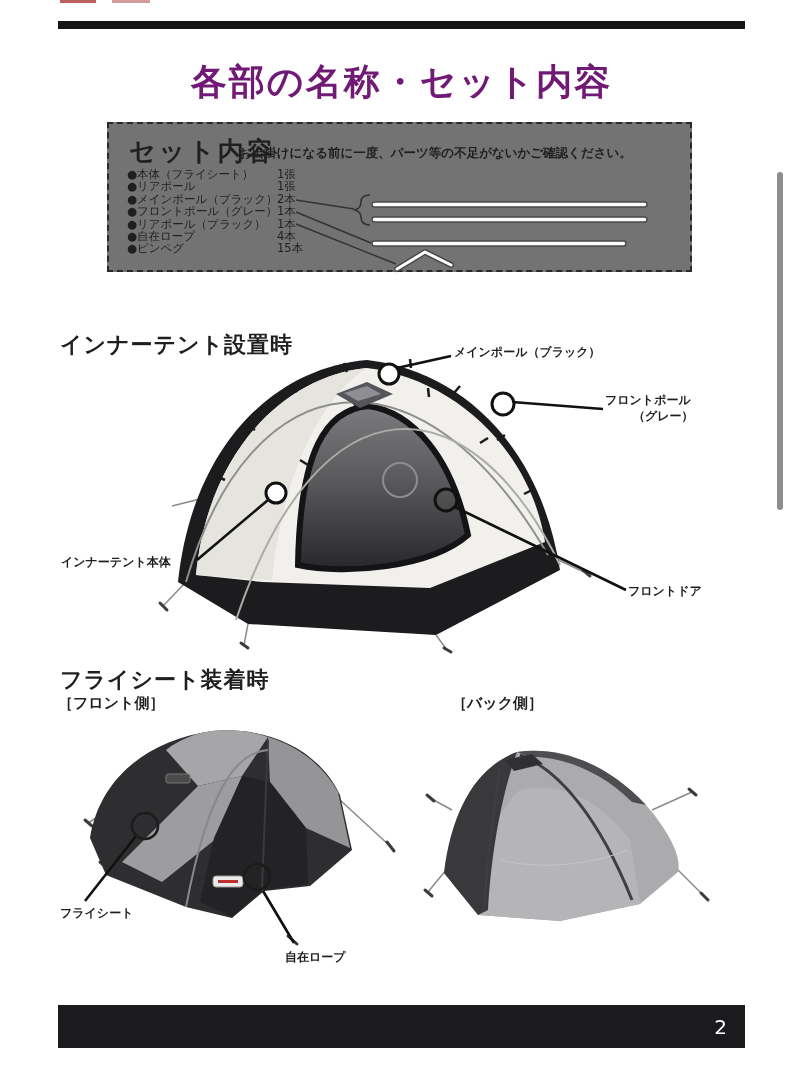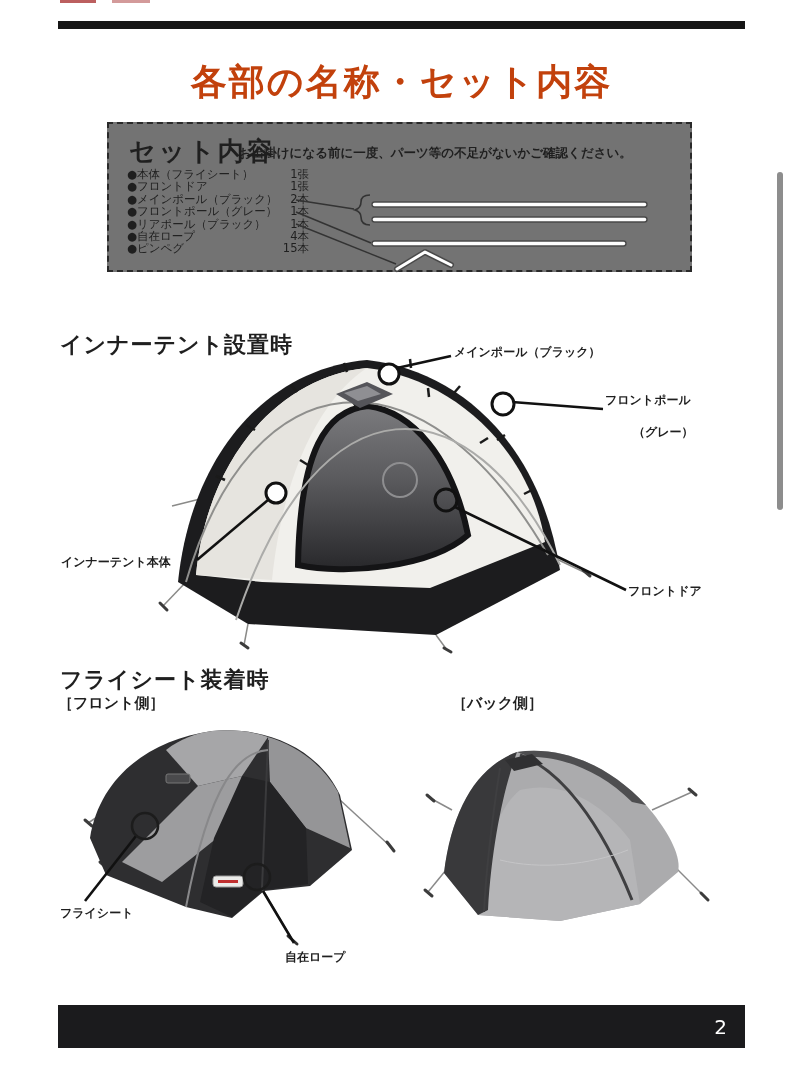--- a/index.html
+++ b/index.html
@@ -11,29 +11,29 @@
     font-family:"DejaVu Sans","Liberation Sans",sans-serif;color:var(--text);}
   .page{position:relative;width:789px;height:1080px;background:#fff;}
   .abs{position:absolute;}
   .nowrap{white-space:nowrap;}
 
   .tab-remnant1{left:60px;top:0;width:36px;height:3px;background:#bc5f5f;}
   .tab-remnant2{left:112px;top:0;width:38px;height:2.5px;background:#d39a9a;}
 
   .top-rule{left:58px;top:21px;width:687px;height:8px;background:var(--bar);}
   .page-title{left:58px;top:58px;width:687px;text-align:center;font-size:36px;
-    font-weight:600;letter-spacing:2px;color:#c2410c;}
+    font-weight:600;letter-spacing:2px;color:#701a75;}
 
   .set-box{left:107px;top:122px;width:585px;height:150px;border:2px dashed #2a2a2a;background:#737373;}
   .set-heading{left:20px;top:10px;font-size:26px;font-weight:600;letter-spacing:3px;}
   .set-note{left:130px;top:21px;font-size:12.5px;font-weight:600;}
   .set-list{left:18px;top:44px;width:185px;font-size:11.5px;line-height:12.4px;}
   .set-row{display:flex;}
   .set-row .lbl{width:150px;}
-  .set-row .qty{width:32px;text-align:right;}
+  .set-row .qty{width:32px;text-align:left;}
   .pole-svg{left:0;top:0;width:585px;height:150px;pointer-events:none;}
 
   .section{left:0;width:714px;}
   .sec1{top:330px;height:325px;}
   .sec2{top:660px;height:330px;}
   .sec-svg{left:0;top:0;width:789px;height:100%;}
   .sec-heading{font-size:22px;font-weight:600;letter-spacing:1px;}
   .sub-heading{font-size:15px;font-weight:600;}
   .callout-label{font-size:12px;font-weight:600;}
 
@@ -57,21 +57,21 @@
 
   <div class="abs set-box">
     <div class="abs set-heading nowrap">セット内容</div>
     <div class="abs set-note nowrap">お出掛けになる前に一度、パーツ等の不足がないかご確認ください。</div>
     <div class="abs set-list">
       <div class="set-row">
           <span class="lbl nowrap">●本体（フライシート）</span>
           <span class="qty">1張</span>
         </div>
       <div class="set-row">
-          <span class="lbl nowrap">●フロントドア</span>
+          <span class="lbl nowrap">●リアポール</span>
           <span class="qty">1張</span>
         </div>
       <div class="set-row">
           <span class="lbl nowrap">●メインポール（ブラック）</span>
           <span class="qty">2本</span>
         </div>
       <div class="set-row">
           <span class="lbl nowrap">●フロントポール（グレー）</span>
           <span class="qty">1本</span>
         </div>
@@ -160,21 +160,21 @@
           <line x1="455" y1="177" x2="626" y2="260"></line>
       </g>
       <circle cx="389" cy="44" r="10" fill="#fff" stroke="#111" stroke-width="3"></circle>
       <circle cx="503" cy="74" r="11" fill="#fff" stroke="#111" stroke-width="3"></circle>
       <circle cx="276" cy="163" r="10" fill="#fff" stroke="#111" stroke-width="3"></circle>
       <circle cx="446" cy="170" r="11" fill="none" stroke="#111" stroke-width="3"></circle>
     </svg>
     <div class="abs sec-heading nowrap" style="left:60px;top:0px;">インナーテント設置時</div>
     <div class="abs callout-label nowrap" style="left:454px;top:14px;">メインポール（ブラック）</div>
     <div class="abs callout-label nowrap" style="left:605px;top:62px;">フロントポール</div>
-    <div class="abs callout-label nowrap" style="left:633px;top:94px;font-family:Liberation Serif, serif;">（グレー）</div>
+    <div class="abs callout-label nowrap" style="left:633px;top:78px;font-family:Liberation Serif, serif;">（グレー）</div>
     <div class="abs callout-label nowrap" style="left:61px;top:224px;">インナーテント本体</div>
     <div class="abs callout-label nowrap" style="left:628px;top:253px;">フロントドア</div>
   </div>
 
   <div class="abs section sec2">
     <svg class="abs sec-svg" viewBox="0 0 789 330">
 
       <g>
         <g stroke="#8a8a8a" stroke-width="1.5">
           <line x1="108" y1="150" x2="88" y2="163"></line>

